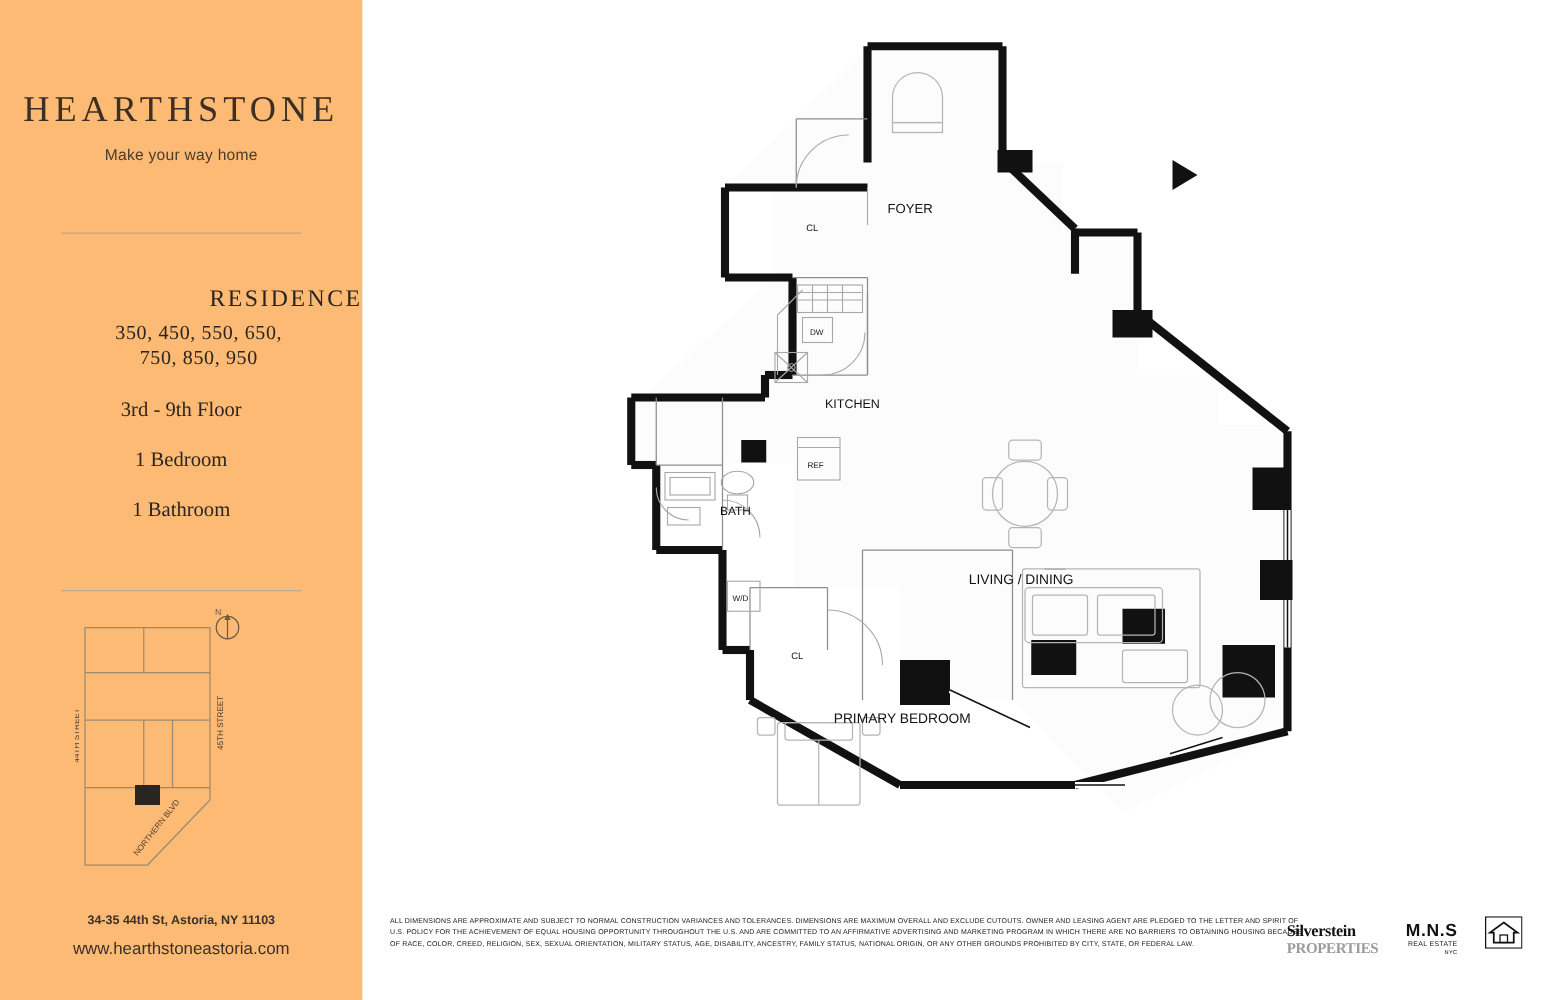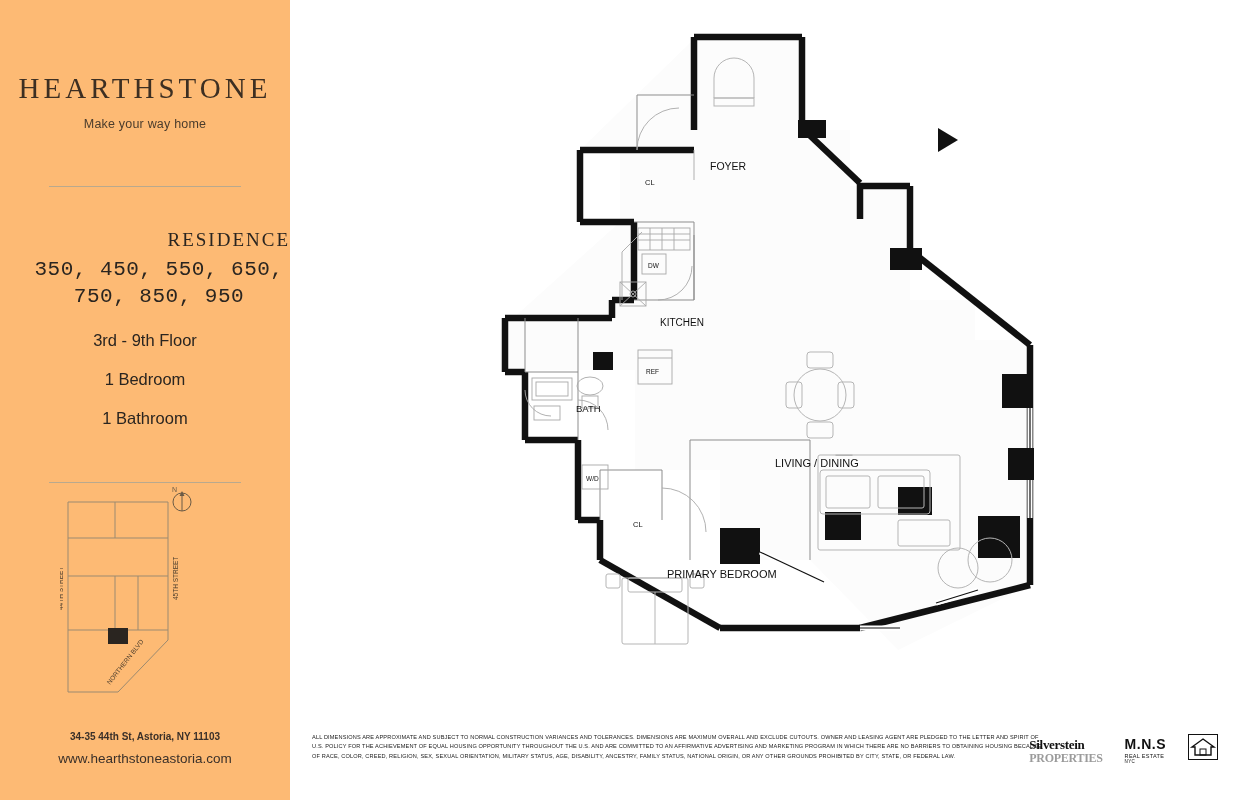--- a/index.html
+++ b/index.html
@@ -45,31 +45,32 @@
   .rule.bottom { margin-top: 54px; }
 
   .res-block { text-align: center; margin-top: 42px; color: #2a2520; }
   .res-label {
     font-family: "Liberation Serif", serif;
     font-size: 19px;
     letter-spacing: 2px;
     text-align: right;
   }
   .res-nums {
-    font-family: Liberation Mono, monospace;
-    font-size: 21px;
+    font-family: Liberation Serif, serif;
+    font-size: 16px;
     line-height: 1.28;
     margin-top: 6px;
     letter-spacing: 0.5px;
     padding-left: 28px;
   }
   .res-line {
     font-size: 16.5px;
     margin-top: 20px;
     color: #2a2520;
+    font-family: Liberation Serif, serif;
   }
 
   
   .keymap {
     position: absolute;
     left: 60px; top: 480px;
     width: 175px; height: 225px;
   }
   .keymap svg { display: block; }
 
@@ -118,21 +119,21 @@
   .logo-silverstein .l1 {
     font-family: "Liberation Serif", serif;
     font-weight: bold; font-size: 13px; color: #111;
     letter-spacing: -0.3px;
   }
   .logo-silverstein .l2 {
     font-family: "Liberation Serif", serif;
     font-weight: bold; font-size: 12px; color: #9b9b9b;
     letter-spacing: -0.3px; margin-top: 1px;
   }
-  .logo-mns { text-align: left; line-height: 1.15; }
+  .logo-mns { text-align: right; line-height: 1.15; }
   .logo-mns .l1 { font-size: 14px; font-weight: bold; color: #111; letter-spacing: 0.5px; }
   .logo-mns .l2 { font-size: 5.5px; color: #111; letter-spacing: 0.3px; }
   .logo-mns .l3 { font-size: 4.5px; color: #111; letter-spacing: 0.3px; }
   .logo-eho { text-align: center; }
 
   .divider-v {
     position: absolute;
     left: 290px; top: 0; width: 1px; height: 800px;
     background: #d9cfbe;
   }

